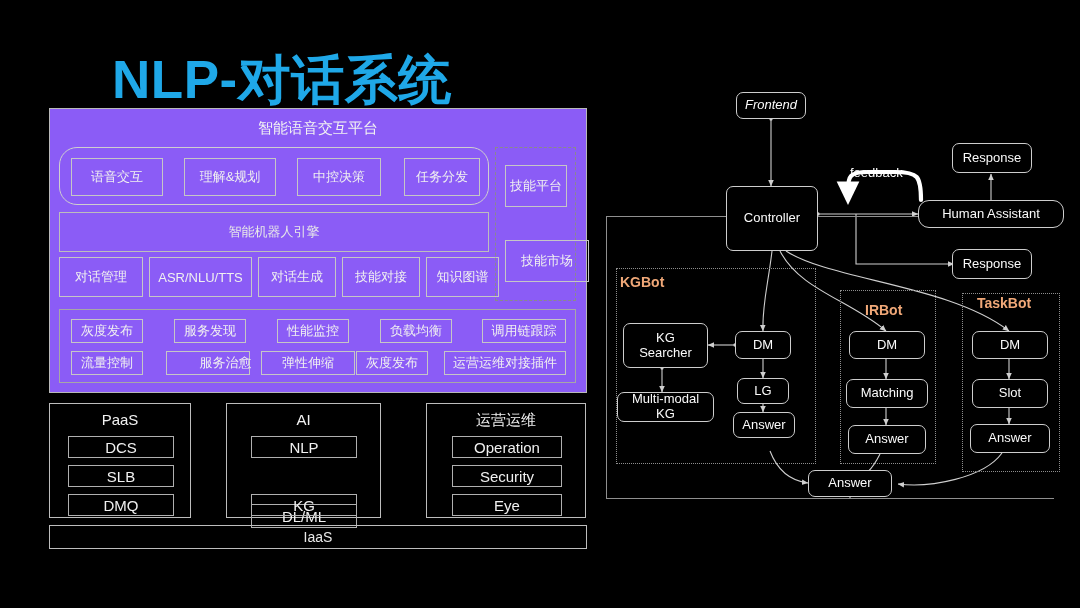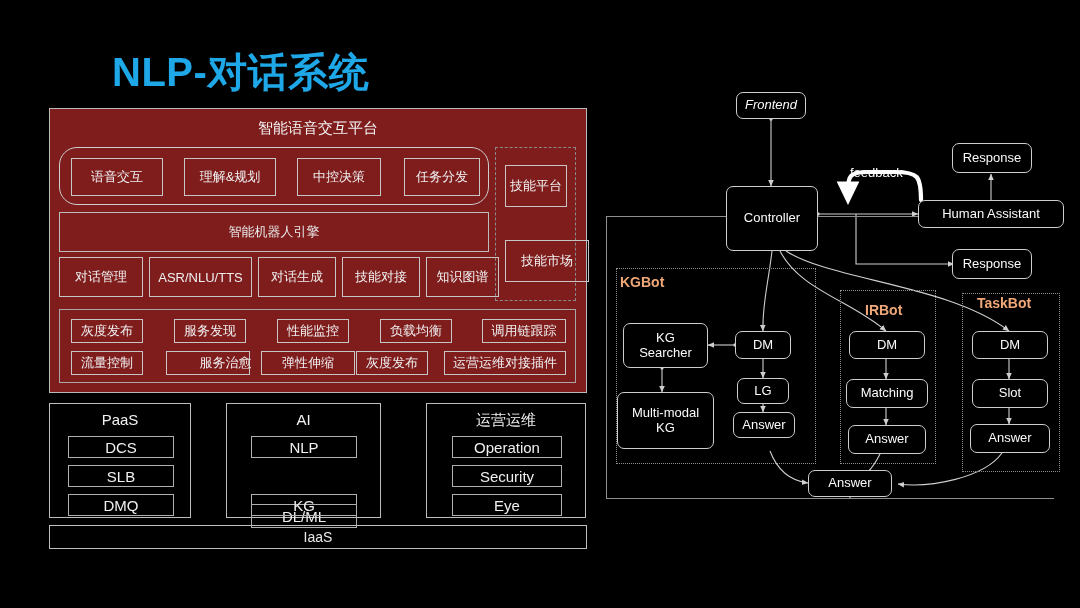--- a/index.html
+++ b/index.html
@@ -1,22 +1,22 @@
 <!DOCTYPE html>
 <html><head>
 <meta charset="utf-8">
 <style>
   html,body{margin:0;padding:0;background:#000;}
   body{width:1080px;height:608px;overflow:hidden;font-family:"Liberation Sans","DejaVu Sans",sans-serif;color:#e8e8e8;}
   #stage{position:relative;width:1080px;height:608px;background:#000;}
 
-  .title{position:absolute;left:112px;top:45px;font-size:40px;font-weight:bold;color:#1fa8e8;letter-spacing:.5px;}
+  .title{position:absolute;left:112px;top:45px;font-size:53px;font-weight:bold;color:#1fa8e8;letter-spacing:.5px;}
 
   
-  #leftpanel{position:absolute;left:49px;top:108px;width:538px;height:285px;box-sizing:border-box;border:1px solid #b9b9b9;background:#7f1d1d;}
+  #leftpanel{position:absolute;left:49px;top:108px;width:538px;height:285px;box-sizing:border-box;border:1px solid #b9b9b9;background:#8b5cf6;}
   #platform-title{position:absolute;left:0;top:10px;width:100%;text-align:center;font-size:15px;color:#f2f2f2;}
   #roundrow{position:absolute;left:9px;top:38px;width:430px;height:58px;box-sizing:border-box;border:1px solid #cfcfcf;border-radius:18px;}
   #enginebar{position:absolute;left:9px;top:103px;width:430px;height:40px;box-sizing:border-box;border:1px solid #bdbdbd;display:flex;align-items:center;justify-content:center;font-size:13px;}
   #midrow{position:absolute;left:9px;top:148px;width:430px;height:44px;}
   #skillwrap{position:absolute;left:445px;top:38px;width:81px;height:154px;box-sizing:border-box;border:1px dashed #8a8a8a;}
   #opsbox{position:absolute;left:9px;top:200px;width:517px;height:74px;box-sizing:border-box;border:1px solid #a7a7a7;}
 
   .cell{position:absolute;box-sizing:border-box;border:1px solid #c6c6c6;display:flex;align-items:center;justify-content:center;font-size:13px;color:#f0f0f0;white-space:nowrap;}
 
   
@@ -153,31 +153,31 @@
     <g stroke="#ffffff" stroke-width="4.2" fill="none" stroke-linecap="round">
       <path d="M921,200 C921,176 918,172 895,172 L868,172 C850,172 848,176 848,190 L848,194" marker-end="url(#ahw)"></path>
     </g>
   </svg>
 
   <div id="outerflow"></div>
 
   <div class="node" style="left:736px;top:92px;width:70px;height:27px;font-style:italic;">Frontend</div>
   <div class="node" style="left:726px;top:186px;width:92px;height:65px;">Controller</div>
   <div id="feedback-label" style="left:850px;top:165px;">feedback</div>
-  <div class="node" style="left:918px;top:200px;width:146px;height:28px;">Human Assistant</div>
+  <div class="node" style="left:918px;top:200px;width:146px;height:28px;border-radius:11px;">Human Assistant</div>
   <div class="node" style="left:952px;top:143px;width:80px;height:30px;">Response</div>
   <div class="node" style="left:952px;top:249px;width:80px;height:30px;">Response</div>
 
   <div class="botbox" style="left:616px;top:268px;width:200px;height:196px;"></div>
   <div class="botlabel" style="left:620px;top:274px;">KGBot</div>
   <div class="node" style="left:623px;top:323px;width:85px;height:45px;flex-direction:column;">
     <span>KG</span>
     <span>Searcher</span>
   </div>
-  <div class="node" style="left:617px;top:392px;width:97px;height:57px;flex-direction:column;">
+  <div class="node" style="left:617px;top:392px;width:97px;height:30px;flex-direction:column;">
     <span>Multi-modal</span>
     <span>KG</span>
   </div>
   <div class="node" style="left:735px;top:331px;width:56px;height:28px;">DM</div>
   <div class="node" style="left:737px;top:378px;width:52px;height:26px;">LG</div>
   <div class="node" style="left:733px;top:412px;width:62px;height:26px;">Answer</div>
 
   <div class="botbox" style="left:840px;top:290px;width:96px;height:174px;"></div>
   <div class="botlabel" style="left:865px;top:302px;">IRBot</div>
   <div class="node" style="left:849px;top:331px;width:76px;height:28px;">DM</div>

